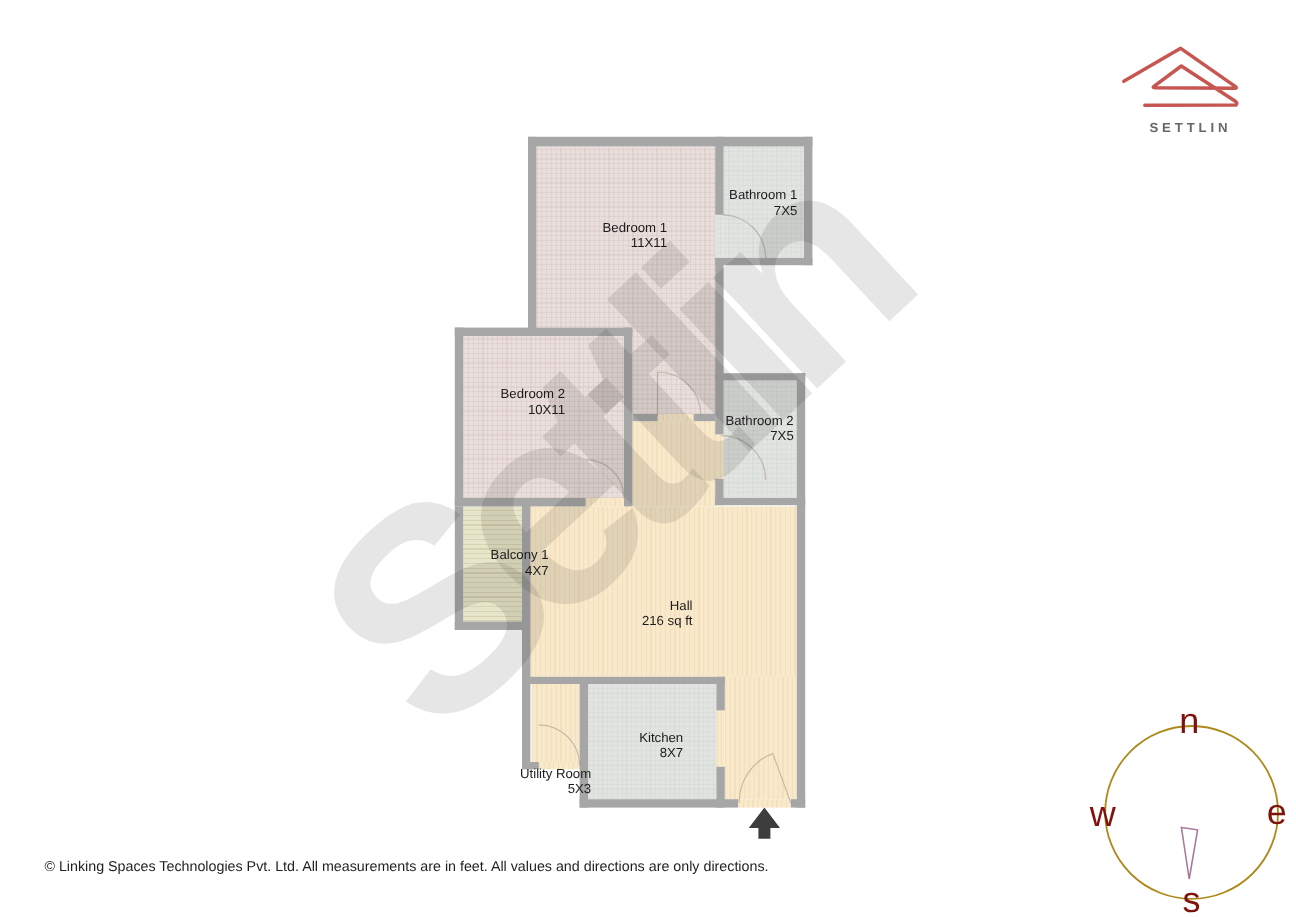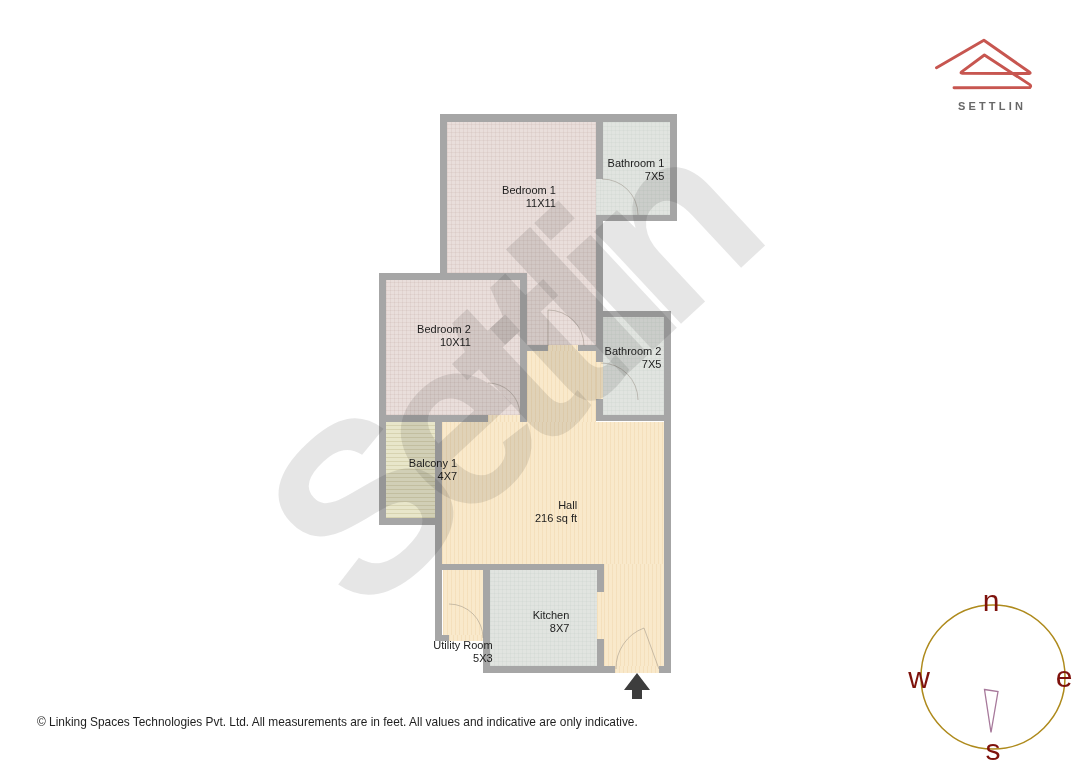--- a/index.html
+++ b/index.html
@@ -91,21 +91,21 @@
 
 <div class="lbl" style="left:529px;top:184px;">Bedroom 1<br>11X11</div>
 <div class="lbl" style="left:636px;top:157px;">Bathroom 1<br>7X5</div>
 <div class="lbl" style="left:444px;top:323px;">Bedroom 2<br>10X11</div>
 <div class="lbl" style="left:633px;top:345px;">Bathroom 2<br>7X5</div>
 <div class="lbl" style="left:433px;top:457px;">Balcony 1<br>4X7</div>
 <div class="lbl" style="left:556px;top:499px;">Hall<br>216 sq ft</div>
 <div class="lbl" style="left:463px;top:591px;margin-top:48px;">Utility Room<br>5X3</div>
 <div class="lbl" style="left:551px;top:609px;">Kitchen<br>8X7</div>
 
-<div id="footer">© Linking Spaces Technologies Pvt. Ltd. All measurements are in feet. All values and indicative are only indicative.</div>
+<div id="footer">© Linking Spaces Technologies Pvt. Ltd. All measurements are in feet. All values and directions are only directions.</div>
 
 <svg class="abs" style="left:920px;top:25px;" width="130" height="95" viewBox="920 25 130 95">
   <path d="M 936.5 67.8 L 983.9 40.3 L 1029.3 72.0 Q 1031.2 73.4 1029.3 73.5 L 962.2 73.2 Q 960.2 73.1 961.6 71.9 L 984.4 55.0 L 1029.8 84.6 Q 1031.6 86.0 1029.8 87.6 L 954.0 87.8" fill="none" stroke="#c75650" stroke-width="2.9" stroke-linecap="round" stroke-linejoin="round"></path>
   <text x="992" y="110" font-size="11" font-weight="bold" letter-spacing="3.2" fill="#686868" text-anchor="middle">SETTLIN</text>
 </svg>
 
 <svg class="abs" style="left:900px;top:570px;" width="180" height="194" viewBox="900 570 180 194">
   <circle cx="993" cy="677" r="72" fill="none" stroke="#ae8a1c" stroke-width="1.5"></circle>
   <g fill="#7e120c" font-size="30" text-anchor="middle">
     <text x="991" y="611">n</text>

